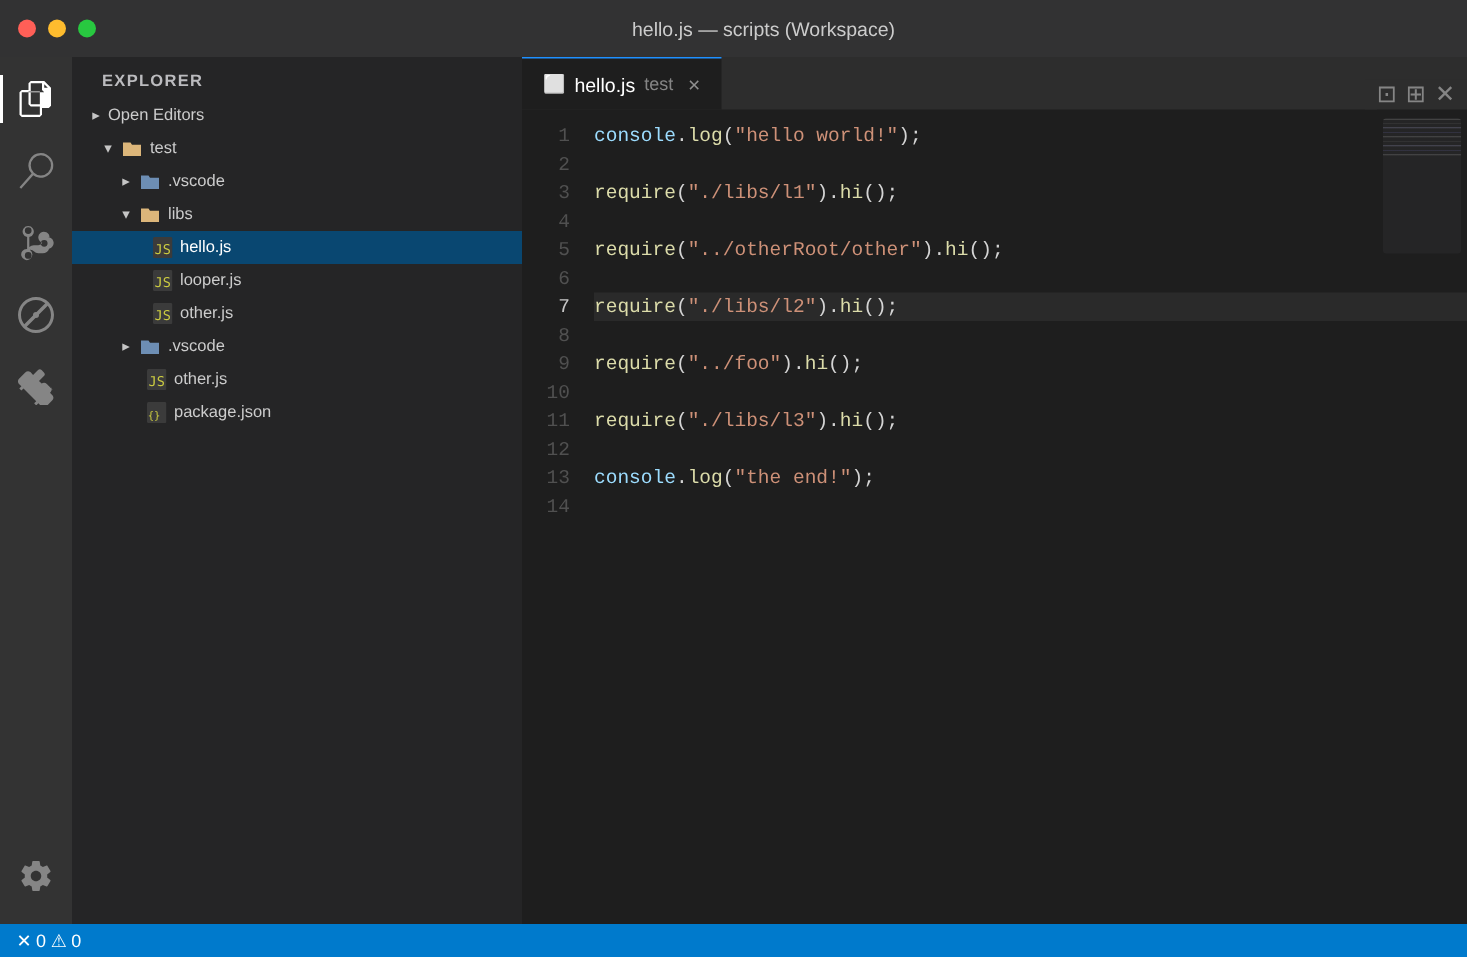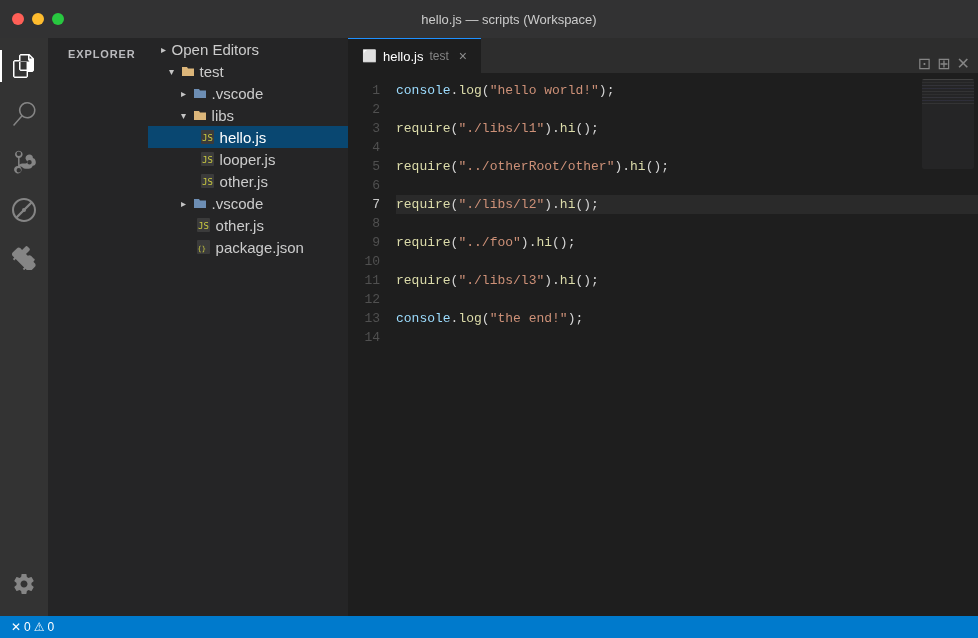--- a/index.html
+++ b/index.html
@@ -94,21 +94,21 @@
       margin-bottom: 8px;
     }
 
     
     .sidebar {
       width: 300px;
       background: #252526;
       overflow-y: auto;
       flex-shrink: 0;
       display: flex;
-      flex-direction: row;
+      flex-direction: column;
     }
     .sidebar-header {
       padding: 10px 12px 6px 20px;
       font-size: 11px;
       font-weight: 700;
       letter-spacing: 0.08em;
       color: #bbbbbe;
       text-transform: uppercase;
       flex-shrink: 0;
     }
@@ -159,21 +159,21 @@
       width: 16px;
       height: 16px;
       display: inline-flex;
       align-items: center;
       justify-content: center;
       flex-shrink: 0;
       margin-right: 4px;
       font-size: 13px;
     }
     .tree-label {
-      font-size: 15px;
+      font-size: 11px;
     }
 
     
     .editor-area {
       flex: 1;
       display: flex;
       flex-direction: column;
       background: #1e1e1e;
       overflow: hidden;
     }

